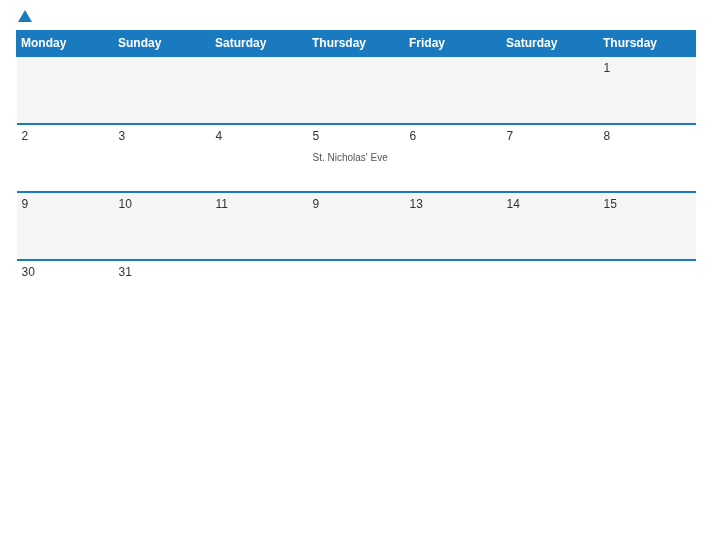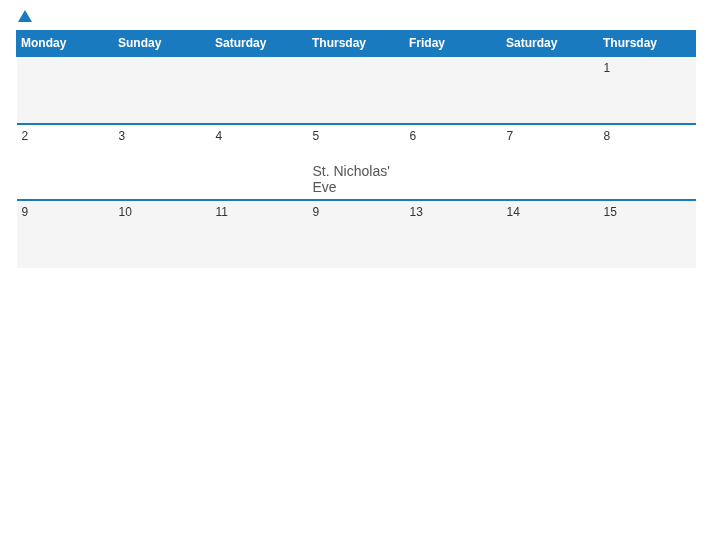--- a/index.html
+++ b/index.html
@@ -86,24 +86,24 @@
     }
     .calendar tbody tr:nth-child(even) td {
       background: #fff;
     }
     .day-number {
       font-size: 12px;
       color: #333;
       display: block;
     }
     .day-event {
-      font-size: 14px;
+      font-size: 10px;
       color: #555;
       display: block;
-      margin-top: 20px;
+      margin-top: 9px;
     }
     .logo-row {
       display: flex;
       align-items: center;
     }
   </style>
 </head>
 <body>
 
 <div class="page">
@@ -183,15 +183,28 @@
           <td>
             <span class="day-number">13</span>
           </td>
           <td>
             <span class="day-number">14</span>
           </td>
           <td>
             <span class="day-number">15</span>
           </td>
         </tr>
+        <tr>
+          <td>
+            <span class="day-number">30</span>
+          </td>
+          <td>
+            <span class="day-number">31</span>
+          </td>
+          <td></td>
+          <td></td>
+          <td></td>
+          <td></td>
+          <td></td>
+        </tr>
       </tbody>
   </table>
 </div>
 
 </body></html>

